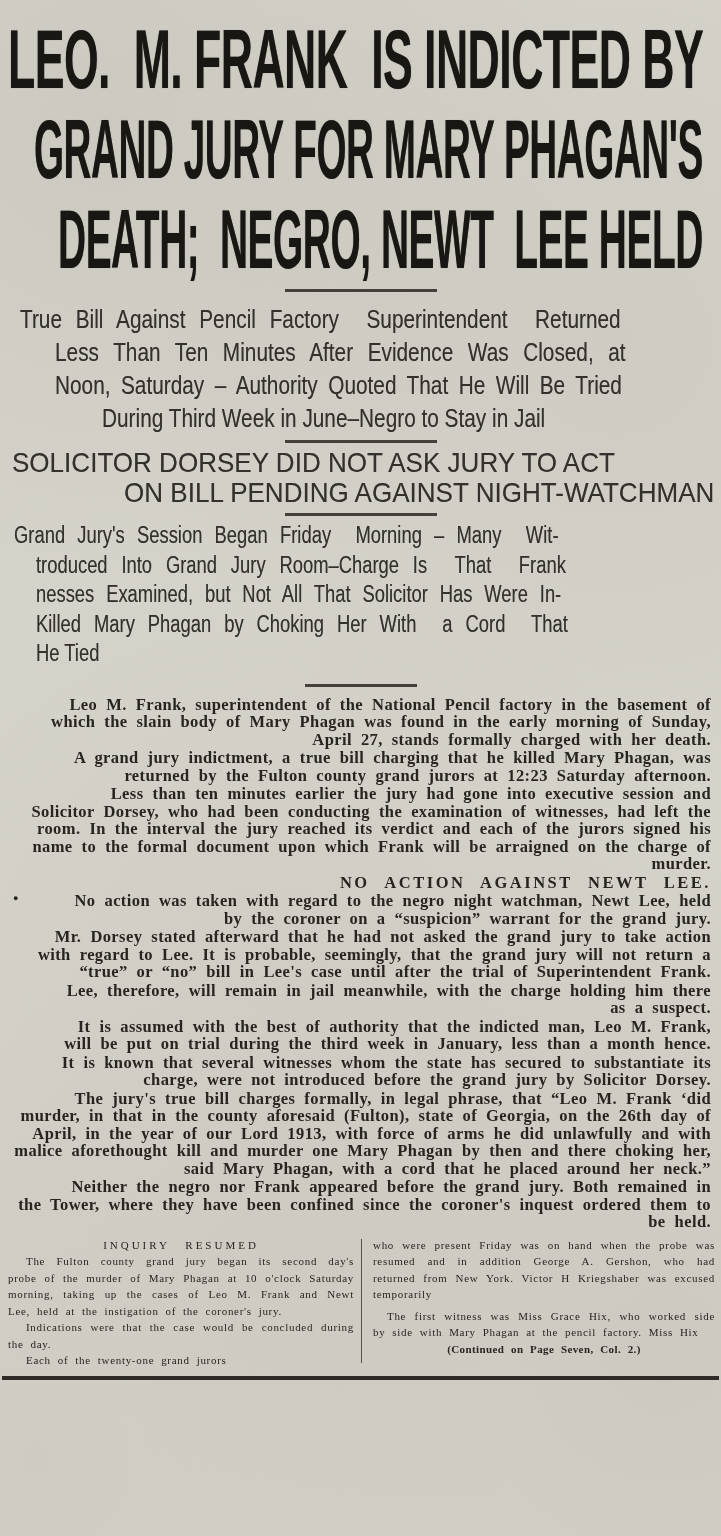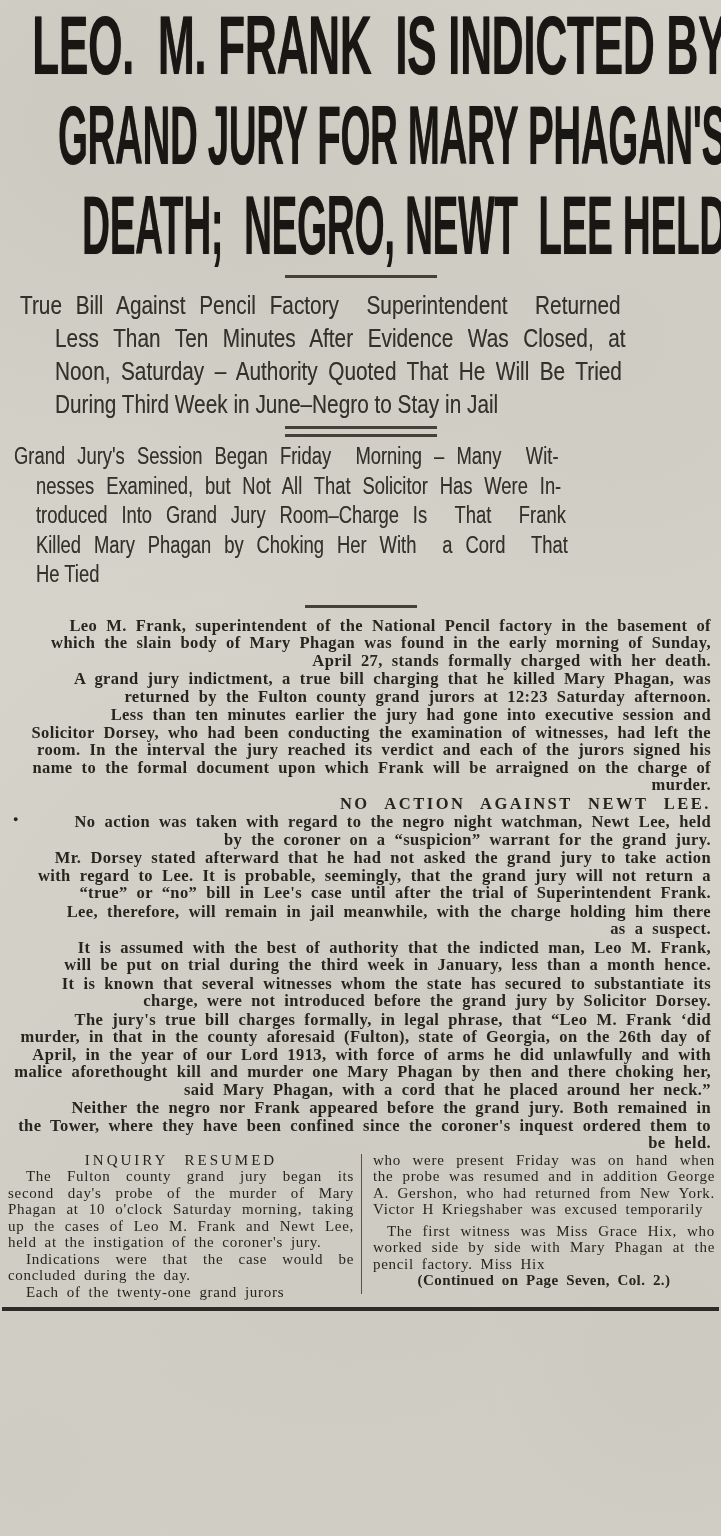--- a/index.html
+++ b/index.html
@@ -12,21 +12,21 @@
       radial-gradient(circle at 15% 8%,  rgba(118,112,100,0.10), transparent 32%),
       radial-gradient(circle at 85% 22%, rgba(118,112,100,0.08), transparent 36%),
       radial-gradient(circle at 38% 65%, rgba(124,118,106,0.07), transparent 42%),
       radial-gradient(circle at 92% 88%, rgba(108,102,92,0.09),  transparent 36%),
       radial-gradient(circle at 5% 95%,  rgba(108,102,92,0.07),  transparent 30%);
     color:#26231f;
     font-family:"Liberation Serif", serif;
   }
 
   
-  .headline{padding-left:24px;}
+  .headline{margin-top:14px;}
   .hl-line{display:block;height:90px;line-height:90px;margin-right:18px;}
   .hl1{margin-left:8px;}
   .hl2{margin-left:34px;}
   .hl3{margin-left:58px;}
   .fitx{
     display:inline-block;white-space:pre;
     font-family:"Liberation Sans", sans-serif;
     font-weight:700;font-size:84px;letter-spacing:-1px;
     color:#191713;text-shadow:0 0 1px rgba(25,22,18,0.55);
     transform-origin:left center;
@@ -39,21 +39,21 @@
   
   .deck{padding:0 18px 0 10px;font-family:"Liberation Sans", sans-serif;color:#34312c;
         text-shadow:0 0 0.5px rgba(40,37,32,0.4);}
   .deck1{margin-top:11px;font-size:26px;}
   .deck1 .dl{line-height:33px;}
   .deck3{font-size:23px;}
   .deck3 .dl{line-height:29.5px;}
   .deck2{font-size:28px;}
   .deck2 .dl{line-height:30px;}
   .dl{display:block;}
-  .dl-i45{margin-left:45px;}
+  .dl-i45{margin-left:45px;text-align:center;}
   .dl-i26{margin-left:26px;}
   .dl-i114{margin-left:114px;}
   .fitw,.cond{display:inline-block;white-space:pre;transform-origin:left center;}
   .s80{transform:scaleX(0.80);}
   .s93{transform:scaleX(0.93);}
 
   
   .bodytext{
     padding:0 10px;margin-top:8px;
     font-size:16.5px;line-height:17.5px;
@@ -64,22 +64,22 @@
   }
   .bodytext p{margin:1px 0 0;text-indent:38px;text-align:right;}
   .crosshead{
     text-align:center;text-indent:0 !important;
     letter-spacing:2.5px;word-spacing:9px;margin:1px 0 0;
   }
   .rel{position:relative;}
   .bullet{position:absolute;left:3px;top:2px;font-size:9px;line-height:9px;}
 
   
-  .cols{display:flex;padding:0 6px 0 8px;
-        font-size:15px;line-height:16.5px;text-align:justify;
+  .cols{display:flex;margin-top:6px;padding:0 6px 0 8px;
+        font-size:11px;line-height:16.5px;text-align:justify;
         letter-spacing:0.7px;word-spacing:3.5px;color:#28251f;}
   .col-left{width:346px;padding-right:5px;}
   .vdiv{width:1px;background:#57534b;align-self:stretch;margin:2px 2px 6px;}
   .col-right{flex:1;padding-left:9px;}
   .cols p{margin:0;text-indent:18px;}
   .colhead{text-align:center;text-indent:0 !important;
            letter-spacing:3px;word-spacing:10px;}
   .col-right p.pfirst{text-indent:0;}
   .col-right p.psecond{margin-top:5px;text-indent:14px;}
   .continued{font-weight:bold;text-align:center;text-indent:0 !important;
@@ -102,27 +102,31 @@
 
   <section class="deck deck1">
     <div class="dl" style="margin-left:10px;"><span class="fitw s80" style="word-spacing: 9.96875px;">True Bill Against Pencil Factory  Superintendent  Returned</span></div>
     <div class="dl dl-i45"><span class="fitw s80" style="word-spacing: 11px;">Less Than Ten Minutes After Evidence Was Closed, at</span></div>
     <div class="dl dl-i45"><span class="fitw s80" style="word-spacing: 5.88889px;">Noon, Saturday – Authority Quoted That He Will Be Tried</span></div>
     <div class="dl dl-i45"><span class="cond s80">During Third Week in June–Negro to Stay in Jail</span></div>
   </section>
 
   <hr class="rule r2">
 
+  <section class="deck deck2">
+    <div class="dl" style="margin-left:2px;"><span class="cond s93">SOLICITOR DORSEY DID NOT ASK JURY TO ACT</span></div>
+    <div class="dl dl-i114"><span class="cond s93">ON BILL PENDING AGAINST NIGHT-WATCHMAN</span></div>
+  </section>
 
   <hr class="rule r3">
 
   <section class="deck deck3">
     <div class="dl" style="margin-left:4px;"><span class="fitw s80" style="word-spacing: 8.825px;">Grand Jury's Session Began Friday  Morning – Many  Wit-</span></div>
+    <div class="dl dl-i26"><span class="fitw s80" style="word-spacing: 10.8611px;">troduced Into Grand Jury Room–Charge Is  That  Frank</span></div>
     <div class="dl dl-i26"><span class="fitw s80" style="word-spacing: 8.41667px;">nesses Examined, but Not All That Solicitor Has Were In-</span></div>
-    <div class="dl dl-i26"><span class="fitw s80" style="word-spacing: 10.8611px;">troduced Into Grand Jury Room–Charge Is  That  Frank</span></div>
     <div class="dl dl-i26"><span class="fitw s80" style="word-spacing: 9.79545px;">Killed Mary Phagan by Choking Her With  a Cord  That</span></div>
     <div class="dl dl-i26"><span class="cond s80">He Tied</span></div>
   </section>
 
   <hr class="rule r4">
 
   <article class="bodytext">
     <p>Leo M. Frank, superintendent of the National Pencil factory in the basement of which the slain body of Mary Phagan was found in the early morning of Sunday, April 27, stands formally charged with her death.</p>
     <p>A grand jury indictment, a true bill charging that he killed Mary Phagan, was returned by the Fulton county grand jurors at 12:23 Saturday afternoon.</p>
     <p>Less than ten minutes earlier the jury had gone into executive session and Solicitor Dorsey, who had been conducting the examination of witnesses, had left the room. In the interval the jury reached its verdict and each of the jurors signed his name to the formal document upon which Frank will be arraigned on the charge of murder.</p>

